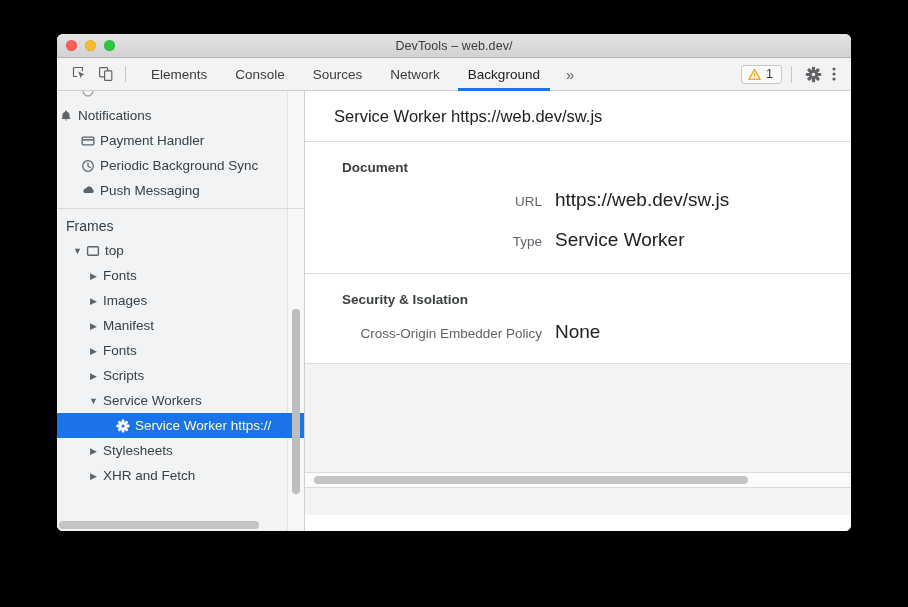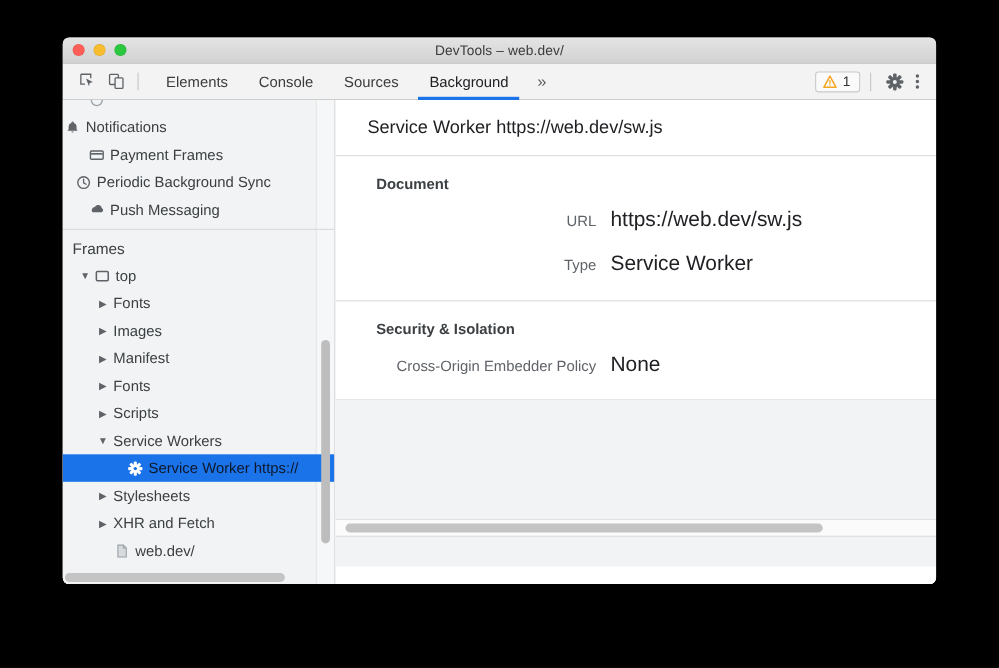--- a/index.html
+++ b/index.html
@@ -185,21 +185,21 @@
     height: 25px;
     display: flex;
     align-items: center;
     font-size: 13.5px;
     color: #3c4043;
     white-space: nowrap;
     cursor: default;
   }
   .trow.selected {
     background: #1a73e8;
-    color: #0f172a;
+    color: #fef9c3;
   }
   .sec-title {
     height: 25px;
     display: flex;
     align-items: center;
     padding-left: 9px;
     font-size: 14px;
     color: #3c4043;
   }
   .divider {
@@ -362,20 +362,23 @@
 
       <div class="tabs">
         <div class="tab">
             <span>Elements</span>
           </div>
         <div class="tab">
             <span>Console</span>
           </div>
         <div class="tab">
             <span>Sources</span>
+          </div>
+        <div class="tab">
+            <span>Network</span>
           </div>
         <div class="tab active">
             <span>Background</span>
           </div>
         <div class="tab more">»</div>
       </div>
 
       <div class="toolbar-right">
         <div class="warn-badge">
           <span>
@@ -448,24 +451,24 @@
             <span>Notifications</span>
           </div>
 
           <div class="trow" style="padding-left:22px;">
             <span class="ti">
               <svg width="14" height="14" viewBox="0 0 14 14">
                 <rect x="1.2" y="3.2" width="11.6" height="7.6" rx="1" fill="none" stroke="#5f6368" stroke-width="1.3"></rect>
                 <rect x="1.8" y="5.1" width="10.4" height="1.5" fill="#5f6368"></rect>
               </svg>
             </span>
-            <span>Payment Frames</span>
-          </div>
-
-          <div class="trow" style="padding-left:10px;text-align:center;">
+            <span>Payment Handler</span>
+          </div>
+
+          <div class="trow" style="padding-left:22px;text-align:center;">
             <span class="ti">
               <svg width="14" height="14" viewBox="0 0 14 14">
                 <circle cx="7" cy="7" r="5.3" fill="none" stroke="#5f6368" stroke-width="1.25"></circle>
                 <path d="M7 3.9 V7.2 L9.3 8.5" fill="none" stroke="#5f6368" stroke-width="1.25" stroke-linecap="round"></path>
               </svg>
             </span>
             <span>Periodic Background Sync</span>
           </div>
 
           <div class="trow" style="padding-left:22px;">
@@ -546,29 +549,20 @@
           <div class="trow" style="padding-left:30px;">
             <span class="disc">▶</span>
             <span style="margin-left:3px;">Stylesheets</span>
           </div>
 
           <div class="trow" style="padding-left:30px;">
             <span class="disc">▶</span>
             <span style="margin-left:3px;">XHR and Fetch</span>
           </div>
 
-          <div class="trow" style="padding-left:45px;">
-            <span class="ti">
-              <svg width="14" height="14" viewBox="0 0 14 14">
-                <path d="M3.2 1.6 h5 l2.6 2.6 v8.2 h-7.6 z" fill="#d7dadd" stroke="#9aa0a6" stroke-width="1"></path>
-                <path d="M8.2 1.6 v2.6 h2.6" fill="#b9bec3" stroke="#9aa0a6" stroke-width="1"></path>
-              </svg>
-            </span>
-            <span>web.dev/</span>
-          </div>
 
         </div>
 
         <div class="sidebar-vscroll"></div>
         <div class="sidebar-hscroll"></div>
       </div>
 
       <div class="main">
 
         <div class="main-header">Service Worker https://web.dev/sw.js</div>

